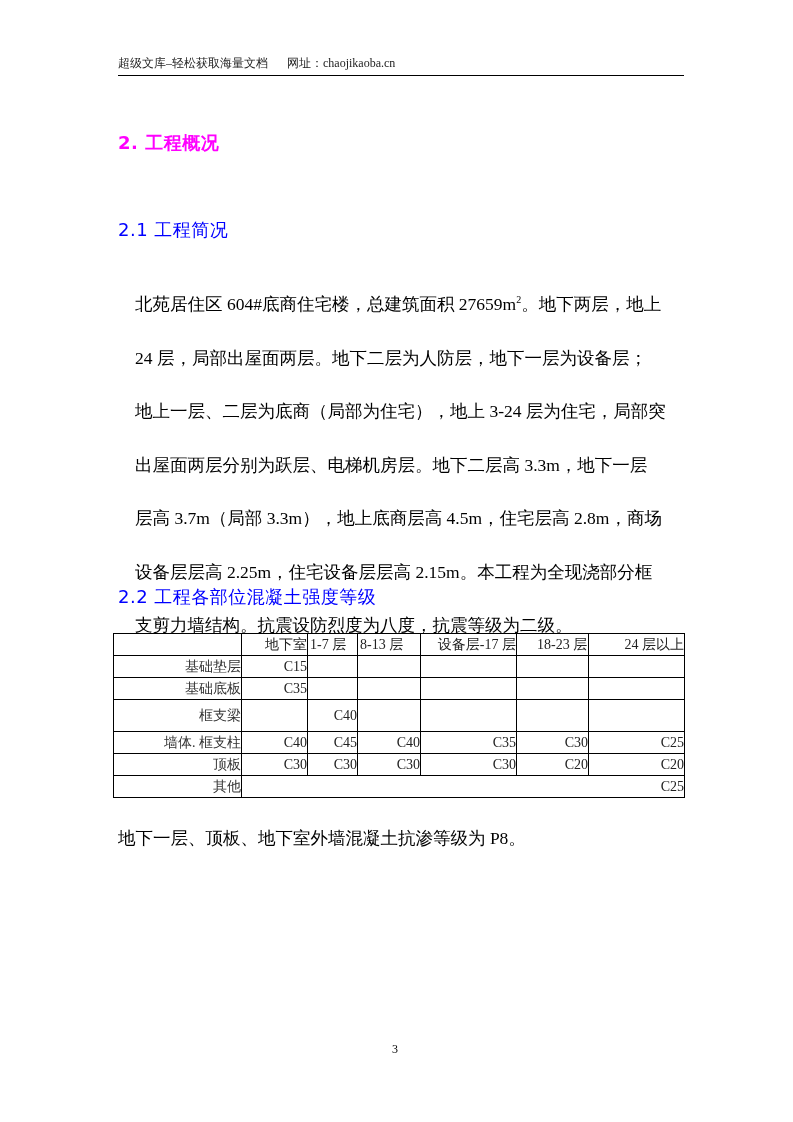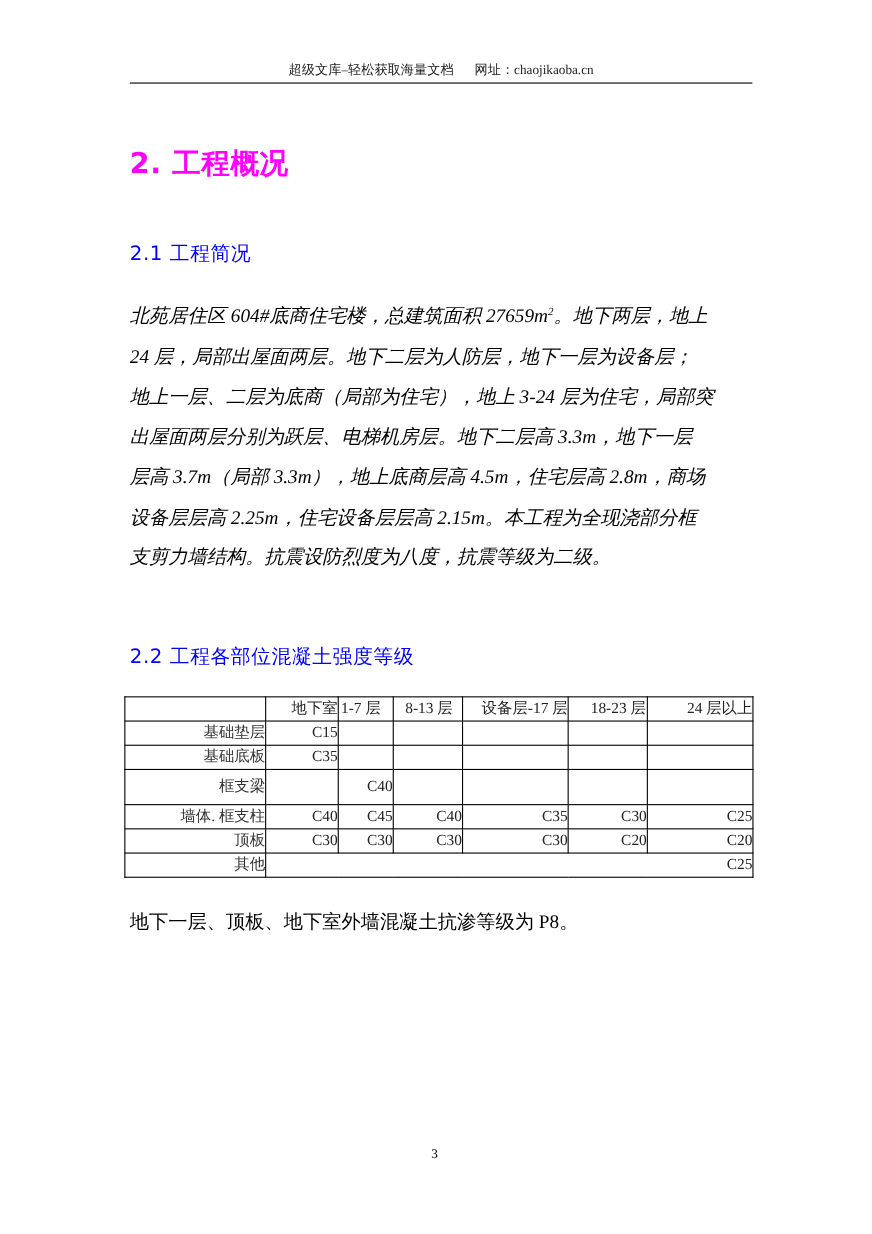--- a/index.html
+++ b/index.html
@@ -1,26 +1,26 @@
 <!DOCTYPE html>
 <html><head>
 <meta charset="utf-8">
 <style>
   html, body { margin:0; padding:0; background:#ffffff; }
   body { width:793px; height:1122px; position:relative; overflow:hidden;
          font-family:"Liberation Serif","DejaVu Serif",serif; color:#000; }
   .header { position:absolute; left:118px; top:54px; width:566px; height:21px;
-            border-bottom:1px solid #000; text-align:center; font-size:12px; line-height:18px; color:#222; }
+            border-bottom:1px solid #000; text-align:left; font-size:12px; line-height:18px; color:#222; }
   .header .site { margin-right:16px; }
   .h1 { position:absolute; left:118px; top:131px; font-family:"DejaVu Sans","Liberation Sans",sans-serif;
-        font-weight:bold; font-size:26px; color:#ff00ff; letter-spacing:0.5px; }
+        font-weight:bold; font-size:18px; color:#ff00ff; letter-spacing:0.5px; }
   .h2 { position:absolute; left:118px; font-family:"DejaVu Sans","Liberation Sans",sans-serif;
         font-weight:normal; font-size:18px; color:#0000ff; letter-spacing:0.5px; }
   .para { position:absolute; left:118px; width:570px; font-size:17.5px; line-height:36.5px; }
-  .para p { margin:0; white-space:nowrap;font-style:italic; }
+  .para p { margin:17px; white-space:nowrap; }
   sup { font-size:10px; line-height:0; }
   table.grade { position:absolute; left:113px; top:633px; border-collapse:collapse;
                 font-size:14px; table-layout:fixed; }
   table.grade td { border:1px solid #000; text-align:right; padding:0; height:21px; line-height:20px; white-space:nowrap; color:#222; }
   table.grade tr.tall td { height:31px; line-height:30px; }
   table.grade td.lbl { color:#333; }
   .note { position:absolute; left:118px; top:826px; font-size:17.5px; }
   .pageno { position:absolute; left:392px; top:1042px; font-size:12px; }
 </style>
 </head>
@@ -55,21 +55,21 @@
       <col style="width:63px">
     <col style="width:96px">
       <col style="width:72px">
       <col style="width:96px">
   </colgroup>
   <tbody>
       <tr>
     <td></td>
     <td>地下室</td>
     <td style="text-align:left;padding-left:2px">1-7 层</td>
-    <td style="text-align:center;padding-left:2px">8-13 层</td>
+    <td style="text-align:left;padding-left:2px">8-13 层</td>
     <td>设备层-17 层</td>
     <td style="text-align:left;padding-left:20px">18-23 层</td>
     <td>24 层以上</td>
   </tr>
   <tr>
     <td class="lbl">基础垫层</td>
     <td>C15</td>
     <td></td>
     <td></td>
     <td></td>

